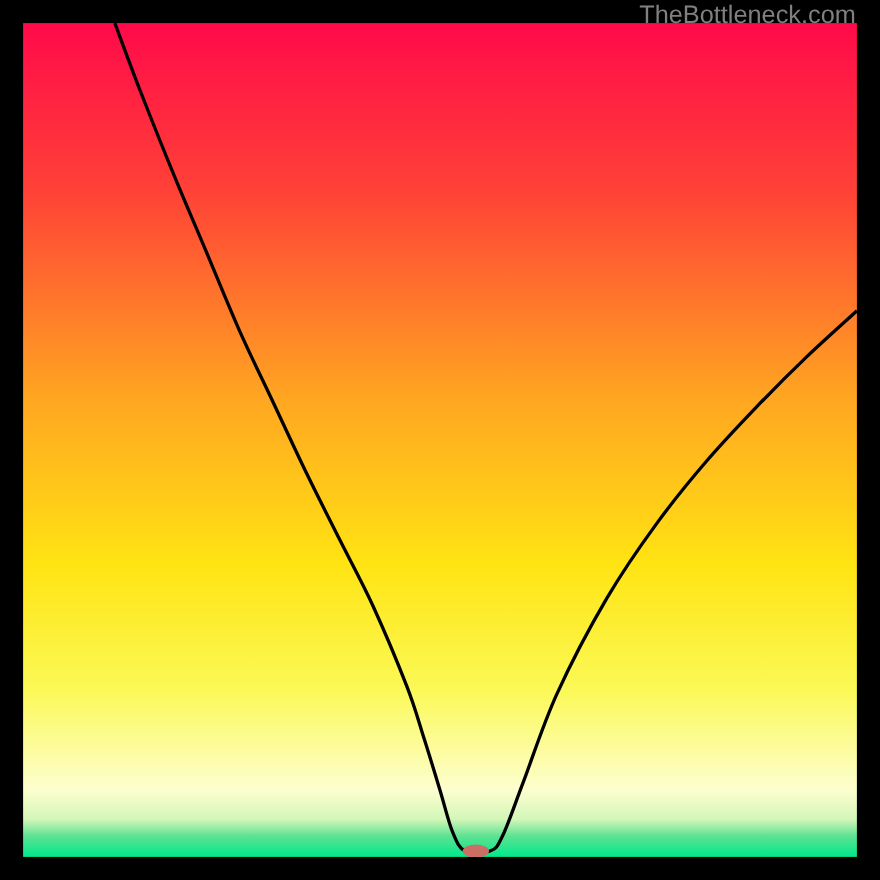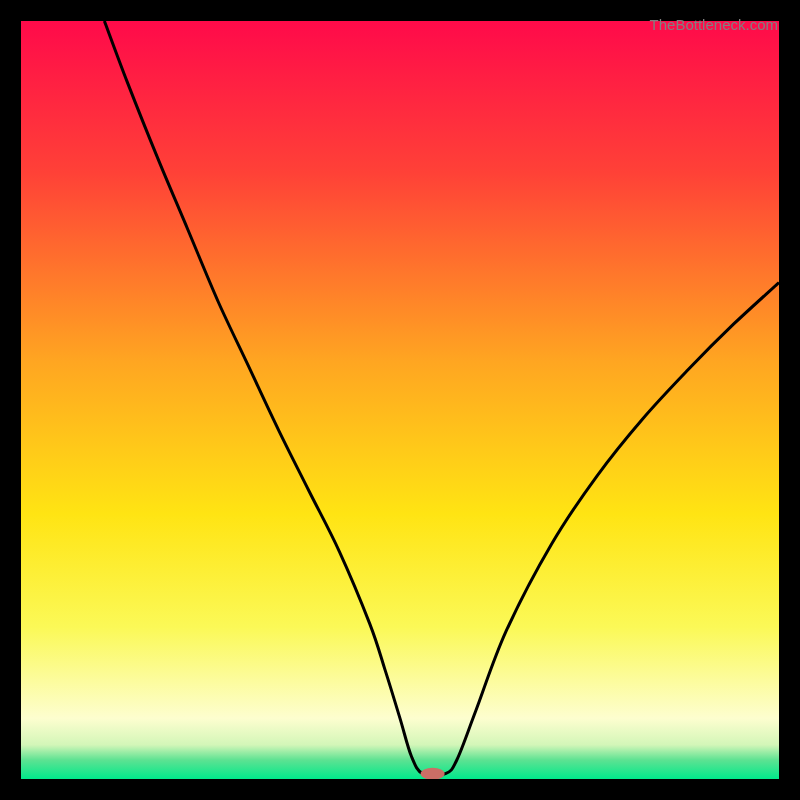--- a/index.html
+++ b/index.html
@@ -13,24 +13,24 @@
   .frame {
     position: absolute;
     left: 21px;
     top: 21px;
     width: 758px;
     height: 758px;
     background: #000;
   }
   .watermark {
     position: absolute;
-    top: 16px;
+    top: 0px;
     right: 22px;
     font-family: Arial, Helvetica, sans-serif;
-    font-size: 15px;
+    font-size: 23px;
     color: #808080;
     font-weight: 500;
     letter-spacing: 0px;
   }
   svg {
     position: absolute;
     left: 0;
     top: 0;
   }
 </style>

